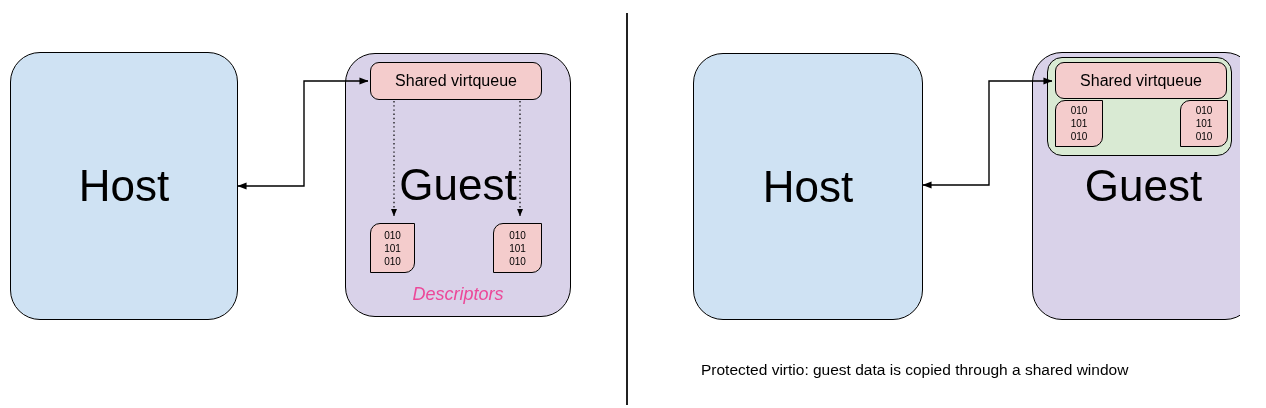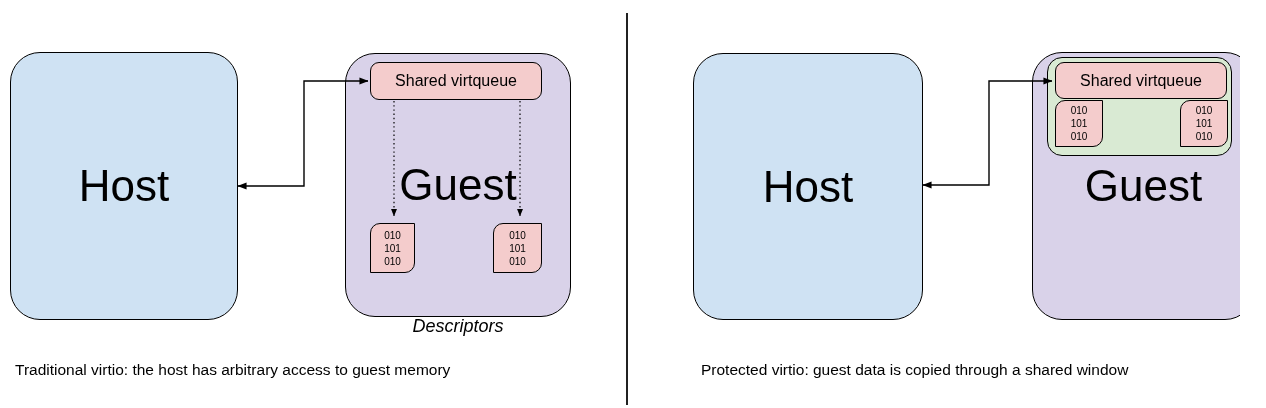--- a/index.html
+++ b/index.html
@@ -64,23 +64,22 @@
     pointer-events: none;
   }
   .descriptors-label {
     position: absolute;
     left: 345px;
     top: 284px;
     width: 226px;
     text-align: center;
     font-size: 18px;
     font-style: italic;
-    color: #000000;
+    color: #ec4899;
     pointer-events: none;
-    margin-top: 32px;
   }
   .caption {
     position: absolute;
     top: 361px;
     font-size: 15.5px;
     color: #000;
     white-space: nowrap;
   }
   .caption-left  { left: 15px; }
   .caption-right { left: 693px; margin-left: 8px; }
@@ -189,18 +188,17 @@
     <path class="conn" d="M923,185 H989 V81 H1052" marker-start="url(#ah)" marker-end="url(#ah)"></path>
   </svg>
 
   <div class="big-label p1-host-label">Host</div>
   <div class="big-label p1-guest-label">Guest</div>
   <div class="descriptors-label">Descriptors</div>
 
   <div class="big-label p2-host-label">Host</div>
   <div class="big-label p2-guest-label">Guest</div>
 
-  <div class="caption caption-left">Traditional virtio: the host has arbitrary access to guest memory</div>
   <div class="caption caption-right">Protected virtio: guest data is copied through a shared window</div>
 
   <div class="divider"></div>
 
 </div>
 
 </body></html>

